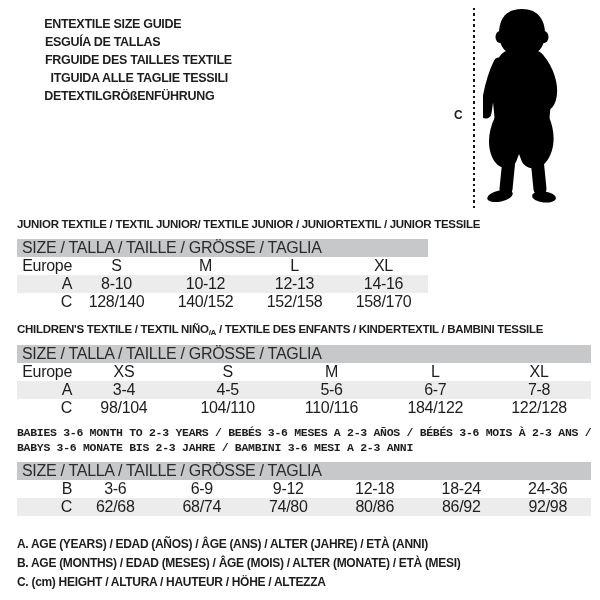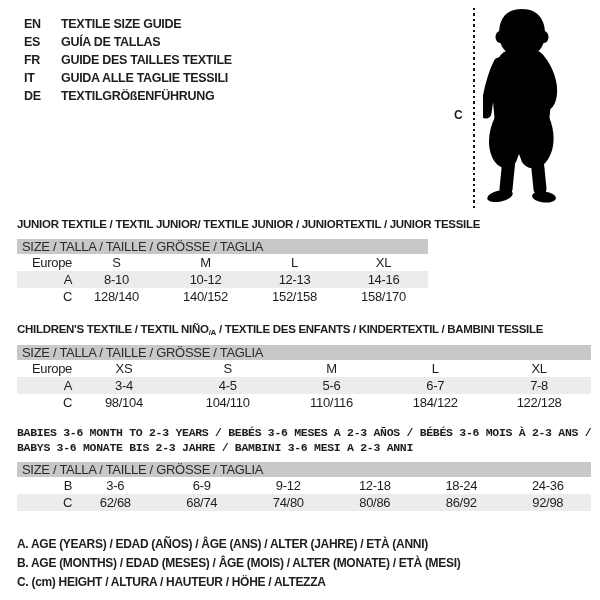--- a/index.html
+++ b/index.html
@@ -6,21 +6,21 @@
   body{
     width:600px;height:600px;position:relative;background:#ffffff;
     font-family:"Liberation Sans", sans-serif;
     color:#1d1d1b;overflow:hidden;
   }
   .sheet{position:absolute;inset:0;letter-spacing:-0.3px;}
 
   
   .lang-list{position:absolute;left:24px;top:15px;}
   .lang-row{display:flex;height:18px;line-height:18px;font-weight:bold;font-size:12.5px;}
-  .lang-code{width:37px;flex:0 0 37px;}
+  .lang-code{width:37px;flex:0 0 37px;text-align:right;}
   .lang-title{white-space:nowrap;}
 
   
   .measure-line{
     position:absolute;left:473px;top:8px;width:2px;height:200px;
     background:repeating-linear-gradient(180deg,#141414 0 2.5px,transparent 2.5px 5.5px);
   }
   .height-label{position:absolute;left:454px;top:108px;font-weight:bold;font-size:12px;}
   .baby-svg{position:absolute;left:483px;top:7px;}
 
@@ -29,21 +29,21 @@
   .h-junior{top:217px;text-align:right;}
   .h-children{top:322px;}
   .h-babies{top:425px;font-family:Liberation Mono, monospace;}
   .sub{font-size:8px;vertical-align:-2px;}
 
   
   table{position:absolute;border-collapse:collapse;table-layout:fixed;left:17px;}
   .t-junior{top:239px;width:411px;}
   .t-children{top:345px;width:574px;}
   .t-babies{top:462px;width:574px;}
-  td{height:17px;font-size:13px;padding:0;text-align:center;vertical-align:middle;color:#1d1d1b;white-space:nowrap;}
+  td{height:17px;font-size:16px;padding:0;text-align:center;vertical-align:middle;color:#1d1d1b;white-space:nowrap;}
   td.lab{text-align:right;padding-left:5px;}
   tr.bar td{background:#c7c8ca;height:15px;text-align:left;padding-left:5px;color:#2b2b2b;}
   tr.stripe td{background:#ececec;}
 
   
   .footnotes{position:absolute;left:17px;top:535px;font-weight:bold;font-size:12px;line-height:19px;}
   .footnote{white-space:nowrap;}
 </style>
 </head>
 <body>

